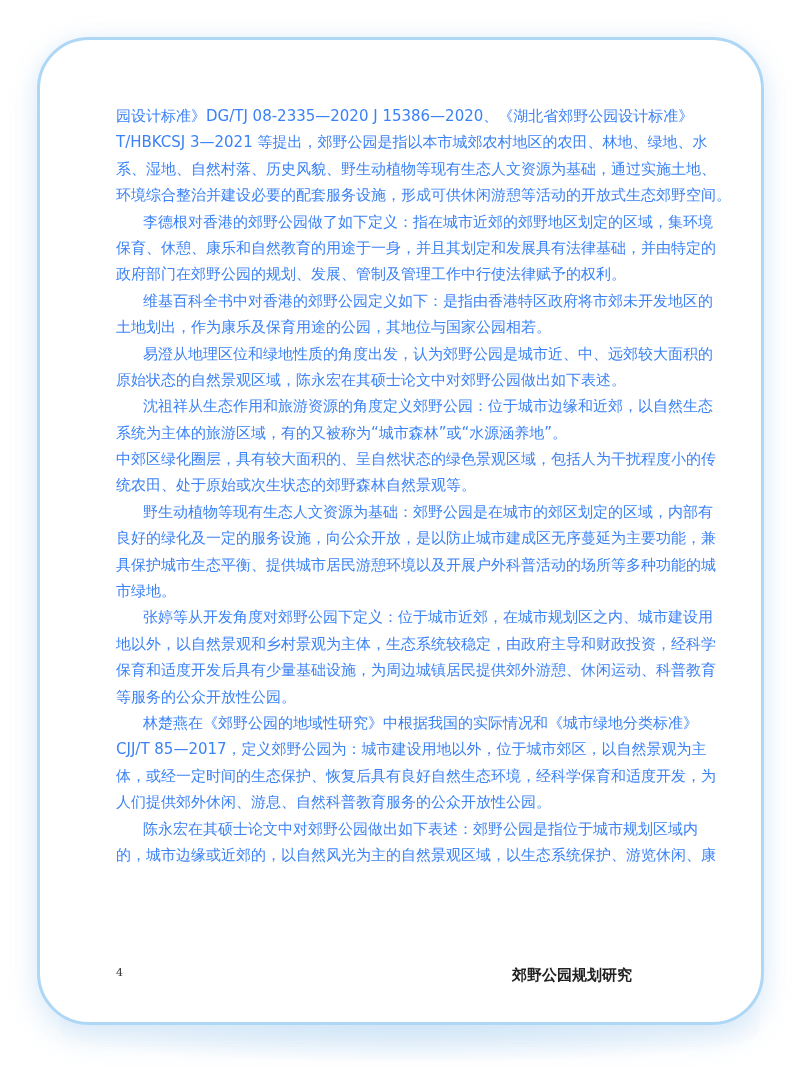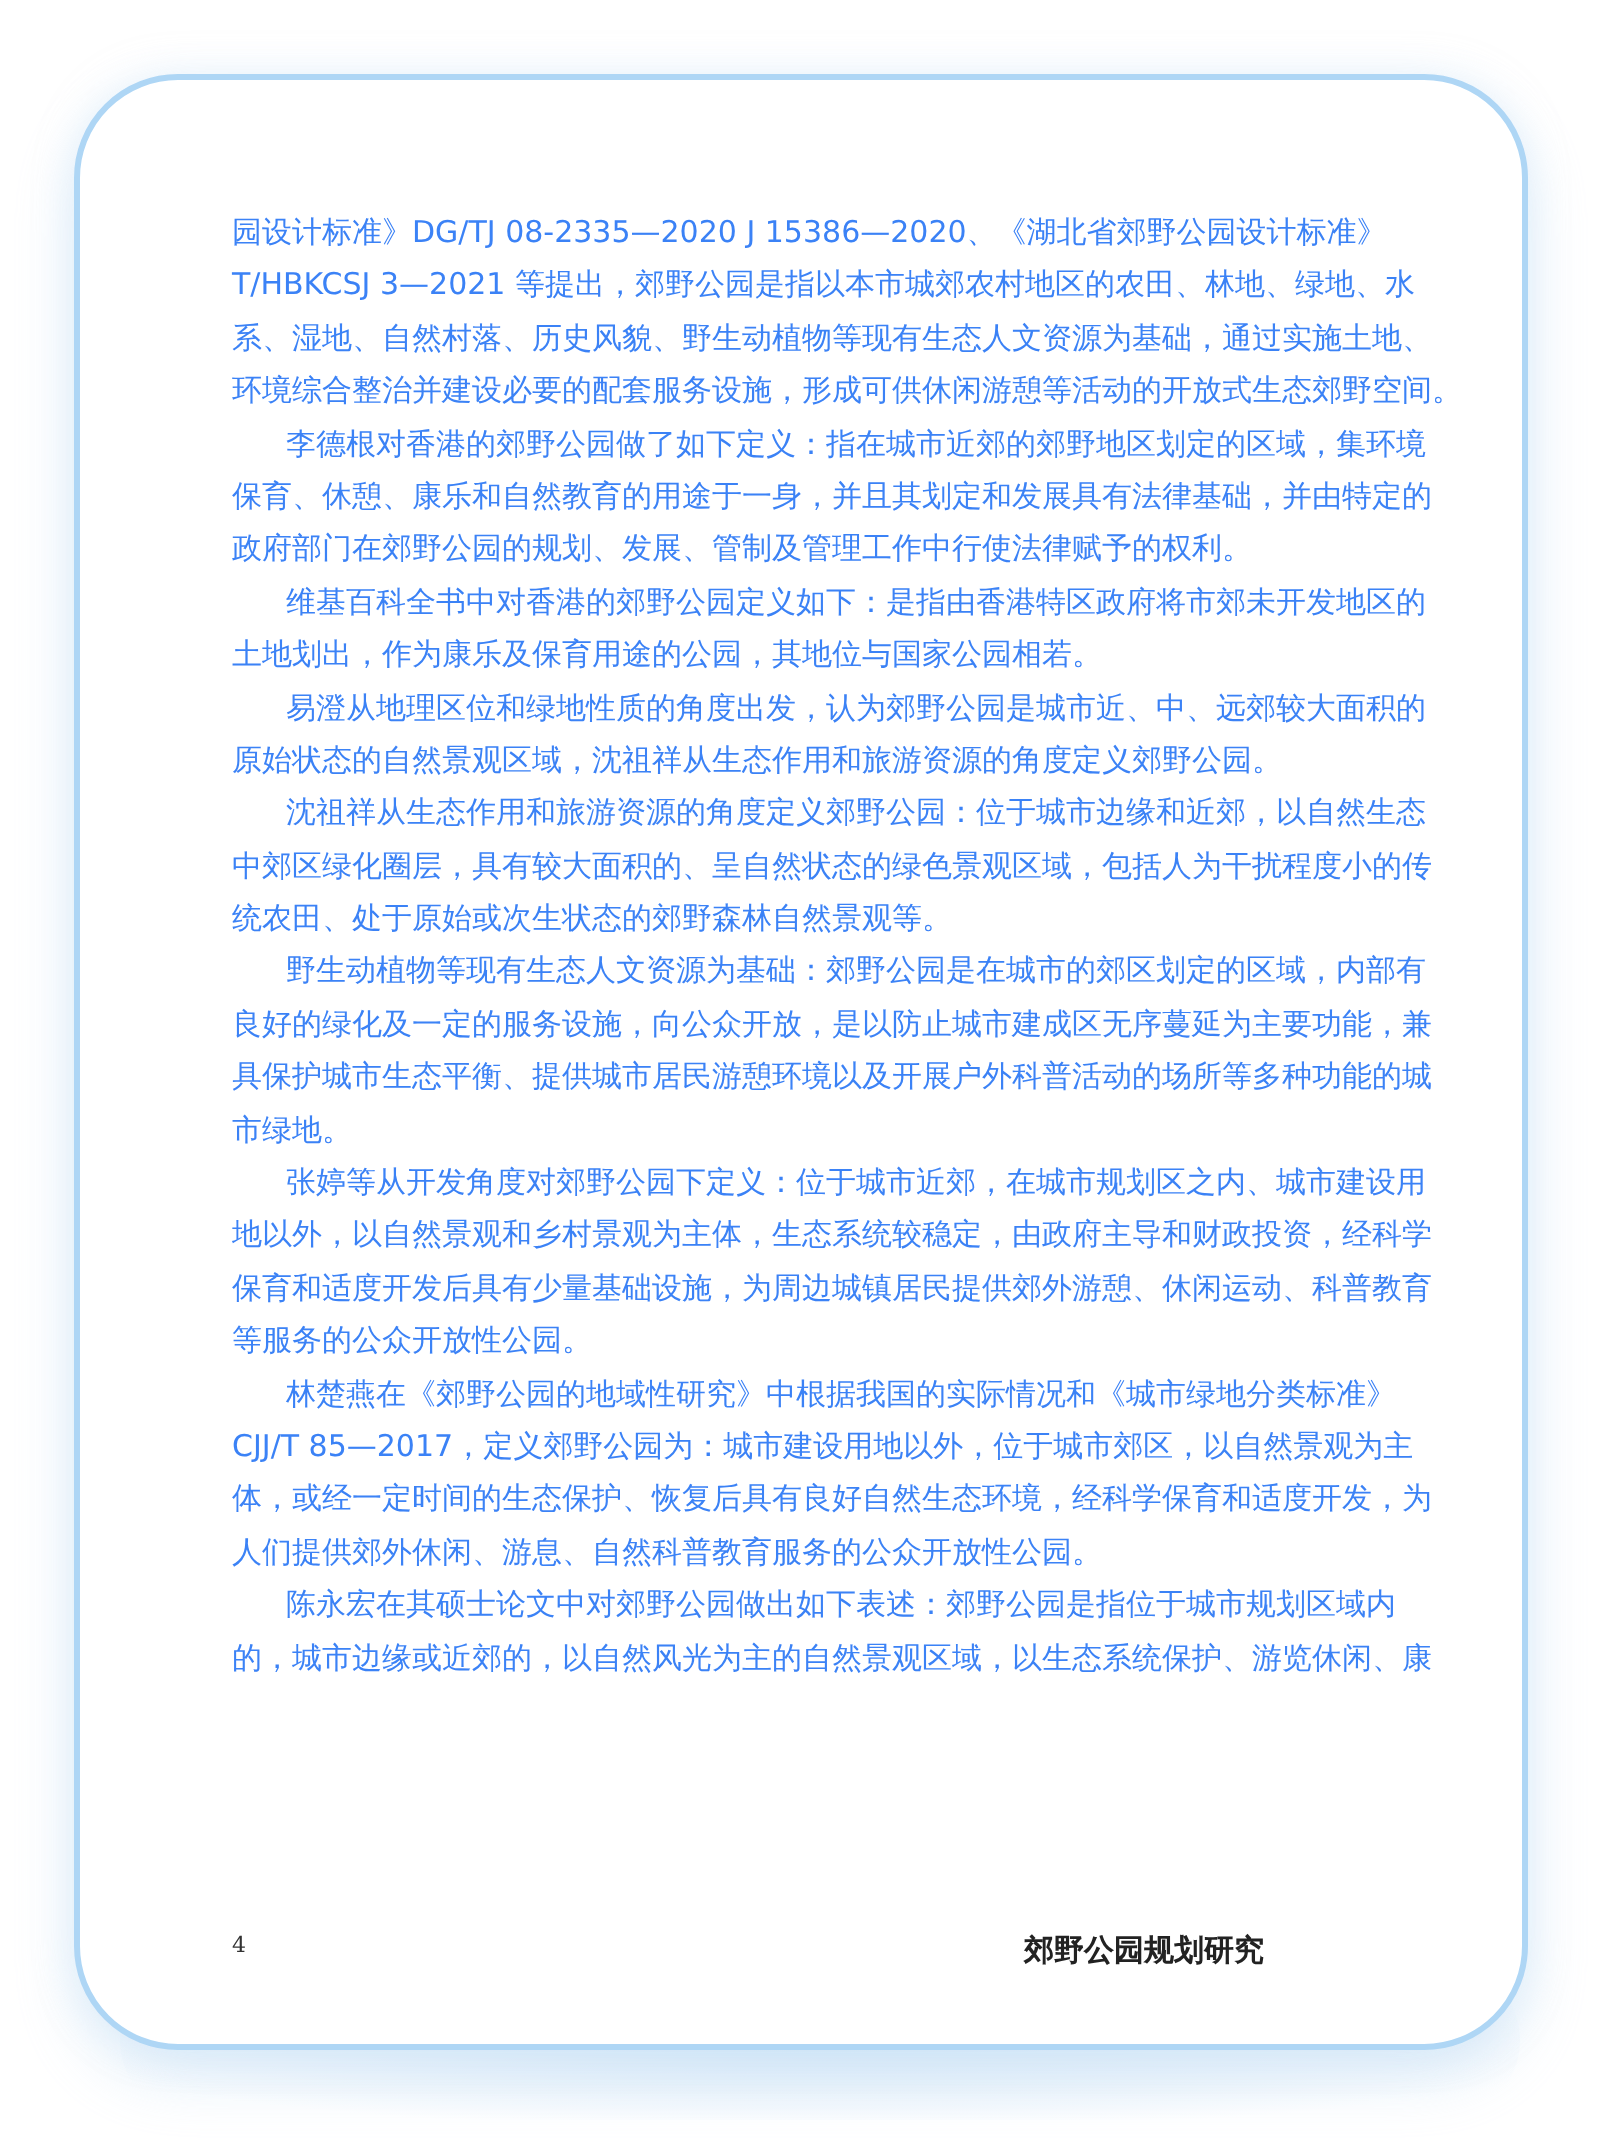--- a/index.html
+++ b/index.html
@@ -61,24 +61,25 @@
       <span class="line indent">李德根对香港的郊野公园做了如下定义：指在城市近郊的郊野地区划定的区域，集环境</span>
       <span class="line">保育、休憩、康乐和自然教育的用途于一身，并且其划定和发展具有法律基础，并由特定的</span>
       <span class="line last">政府部门在郊野公园的规划、发展、管制及管理工作中行使法律赋予的权利。</span>
     </div>
     <div>
       <span class="line indent">维基百科全书中对香港的郊野公园定义如下：是指由香港特区政府将市郊未开发地区的</span>
       <span class="line last">土地划出，作为康乐及保育用途的公园，其地位与国家公园相若。</span>
     </div>
     <div>
       <span class="line indent">易澄从地理区位和绿地性质的角度出发，认为郊野公园是城市近、中、远郊较大面积的</span>
-      <span class="line last">原始状态的自然景观区域，沈祖祥从生态作用和旅游资源的角度定义郊野公园。</span>
+      <span class="line last">原始状态的自然景观区域，陈永宏在其硕士论文中对郊野公园做出如下表述。</span>
     </div>
     <div>
       <span class="line indent">沈祖祥从生态作用和旅游资源的角度定义郊野公园：位于城市边缘和近郊，以自然生态</span>
+      <span class="line last">系统为主体的旅游区域，有的又被称为“城市森林”或“水源涵养地”。</span>
     </div>
     <div>
       <span class="line">中郊区绿化圈层，具有较大面积的、呈自然状态的绿色景观区域，包括人为干扰程度小的传</span>
       <span class="line last">统农田、处于原始或次生状态的郊野森林自然景观等。</span>
     </div>
     <div>
       <span class="line indent">野生动植物等现有生态人文资源为基础：郊野公园是在城市的郊区划定的区域，内部有</span>
       <span class="line">良好的绿化及一定的服务设施，向公众开放，是以防止城市建成区无序蔓延为主要功能，兼</span>
       <span class="line">具保护城市生态平衡、提供城市居民游憩环境以及开展户外科普活动的场所等多种功能的城</span>
       <span class="line last">市绿地。</span>

